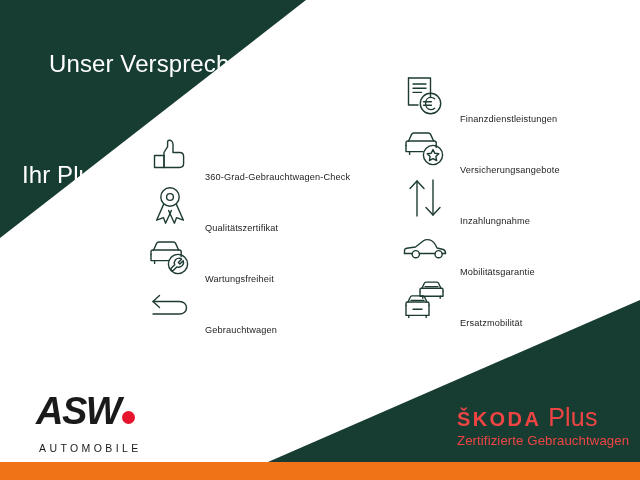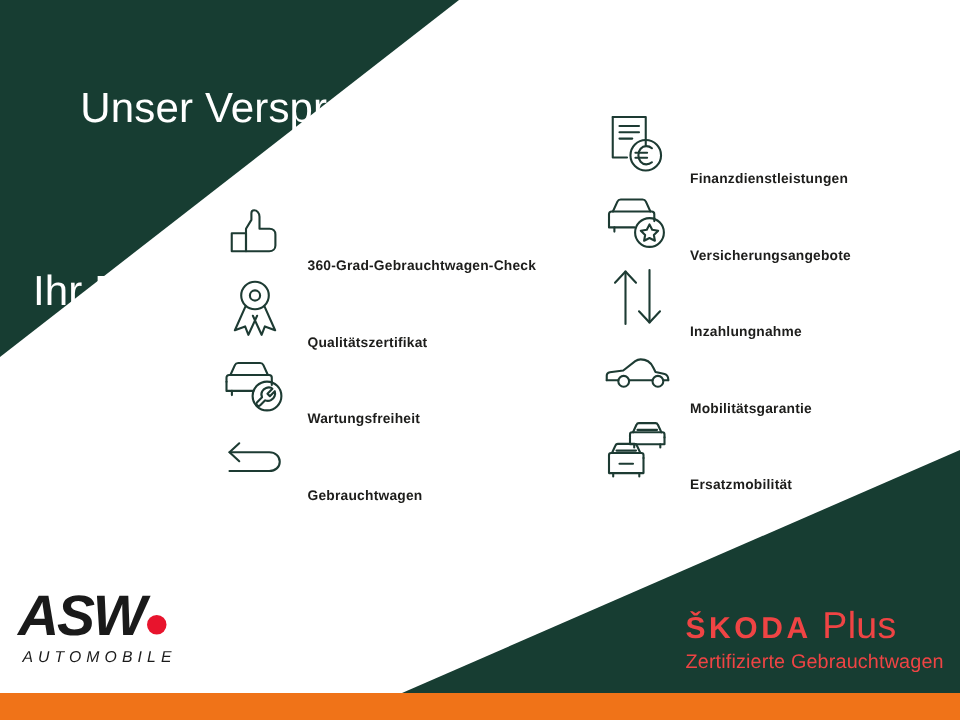--- a/index.html
+++ b/index.html
@@ -29,21 +29,21 @@
   }
   #orange-bar{
     left:0;bottom:0;width:640px;height:18px;
     background:#F07318;
   }
 
   
   #headline{
     position:absolute;left:22px;top:16px;
     color:#ffffff;
-    font-size:28px;
+    font-size:24px;
     font-weight:400;
     line-height:1.33;
     letter-spacing:.1px;
     white-space:pre;
   }
   #headline .l2{display:block;margin-top:47px;}
 
   
   .col{position:absolute;}
   #col-left{left:145px;top:128px;width:240px;}
@@ -54,47 +54,47 @@
     height:51px;
   }
   .feature .ico{
     width:50px;min-width:50px;height:44px;
     display:flex;align-items:center;justify-content:center;
   }
   .feature .ico svg{display:block;}
   .feature .lbl{
     margin-left:10px;
     font-size:9.2px;
-    font-weight:bold;
+    font-weight:normal;
     color:#1d1d1b;
     letter-spacing:.15px;
     line-height:1.1;
     white-space:nowrap;
     margin-top:48px;
   }
 
   
-  #asw-logo{position:absolute;left:12px;top:392px;width:150px;}
+  #asw-logo{position:absolute;left:36px;top:392px;width:150px;}
   #asw-word{
     font-family:"Liberation Sans", sans-serif;
     font-size:38px;font-weight:bold;font-style:italic;
     color:#1a1a1a;letter-spacing:-1.5px;
     line-height:1;
     display:flex;align-items:baseline;
   }
   #asw-dot{
     display:inline-block;
     width:13px;height:13px;border-radius:50%;
     background:#E8142D;
     margin-left:2px;
   }
   #asw-sub{
-    font-size:10.5px;font-style:italic;font-weight:400;
+    font-size:10.5px;font-weight:400;
     color:#1a1a1a;letter-spacing:3.4px;
-    margin-top:2px;margin-left:3px;
+    margin-top:12px;margin-left:3px;
   }
 
   
   #skoda-block{
     position:absolute;left:457px;top:405px;
     color:#ef4444;
   }
   #skoda-line1{
     display:flex;align-items:baseline;
     line-height:1;

